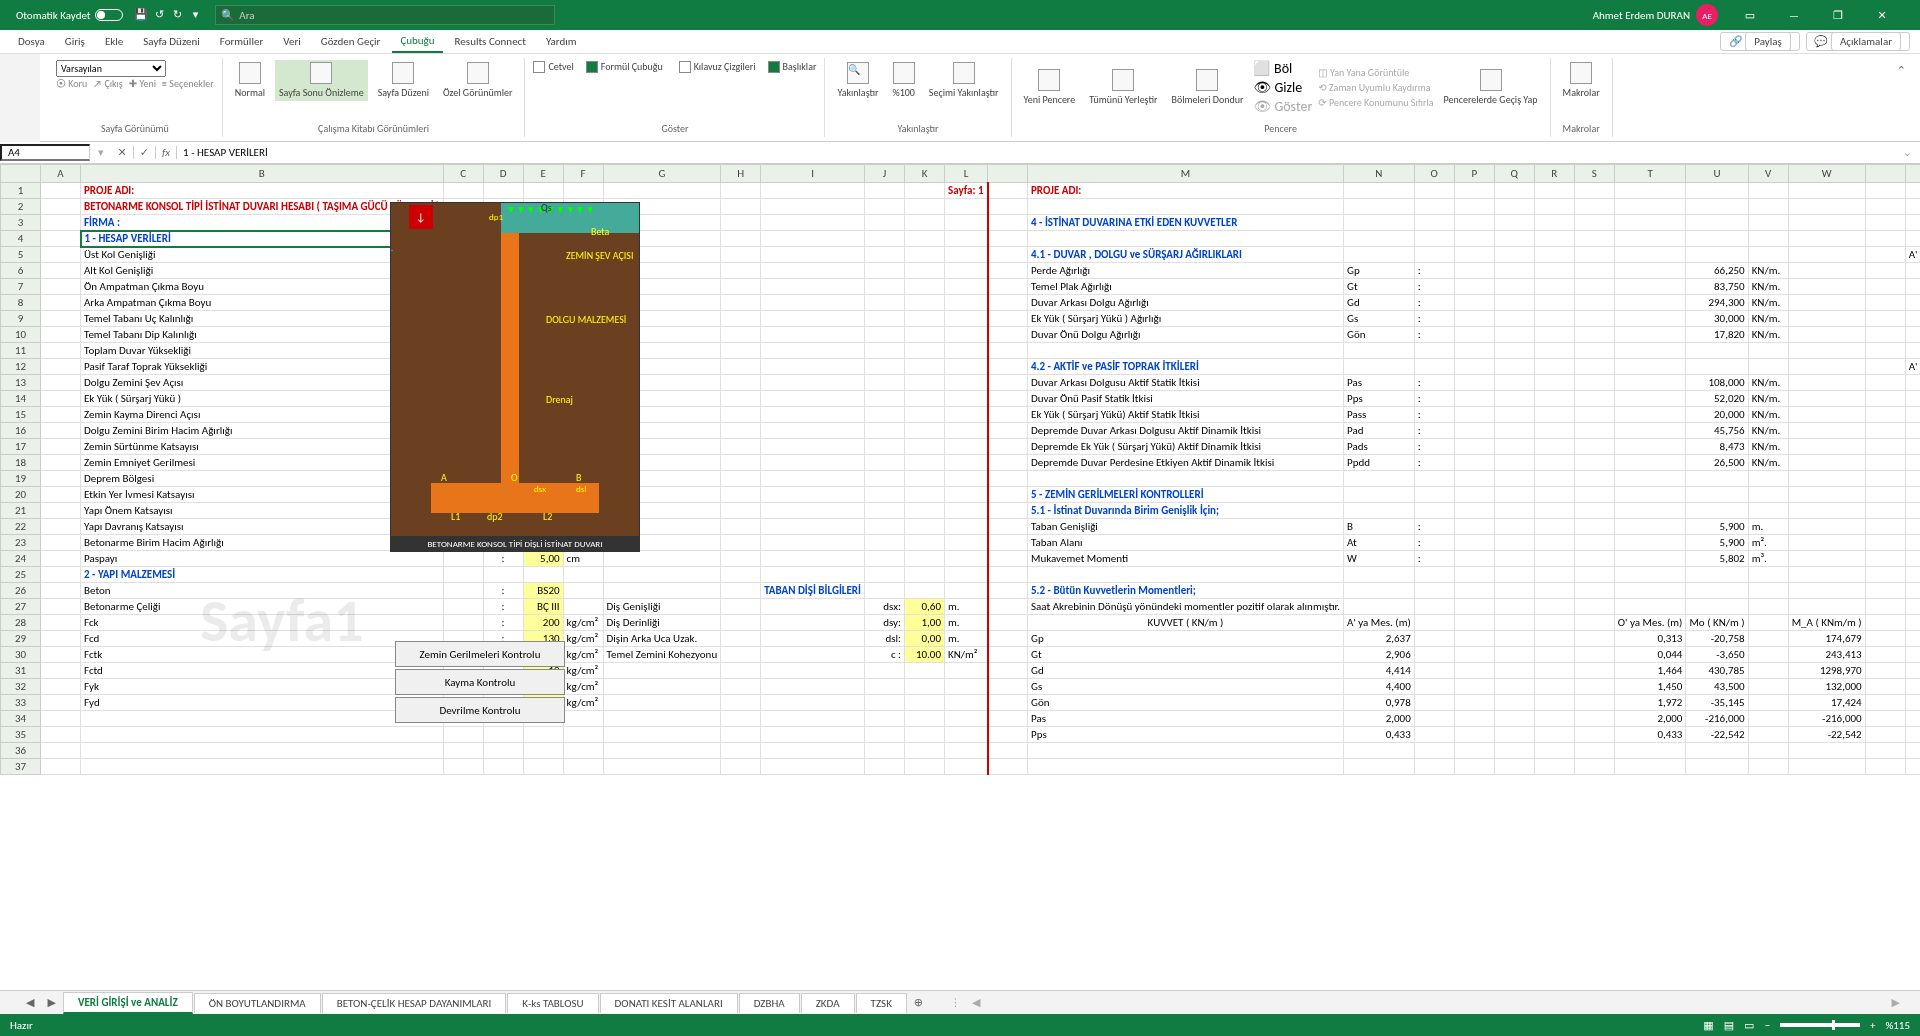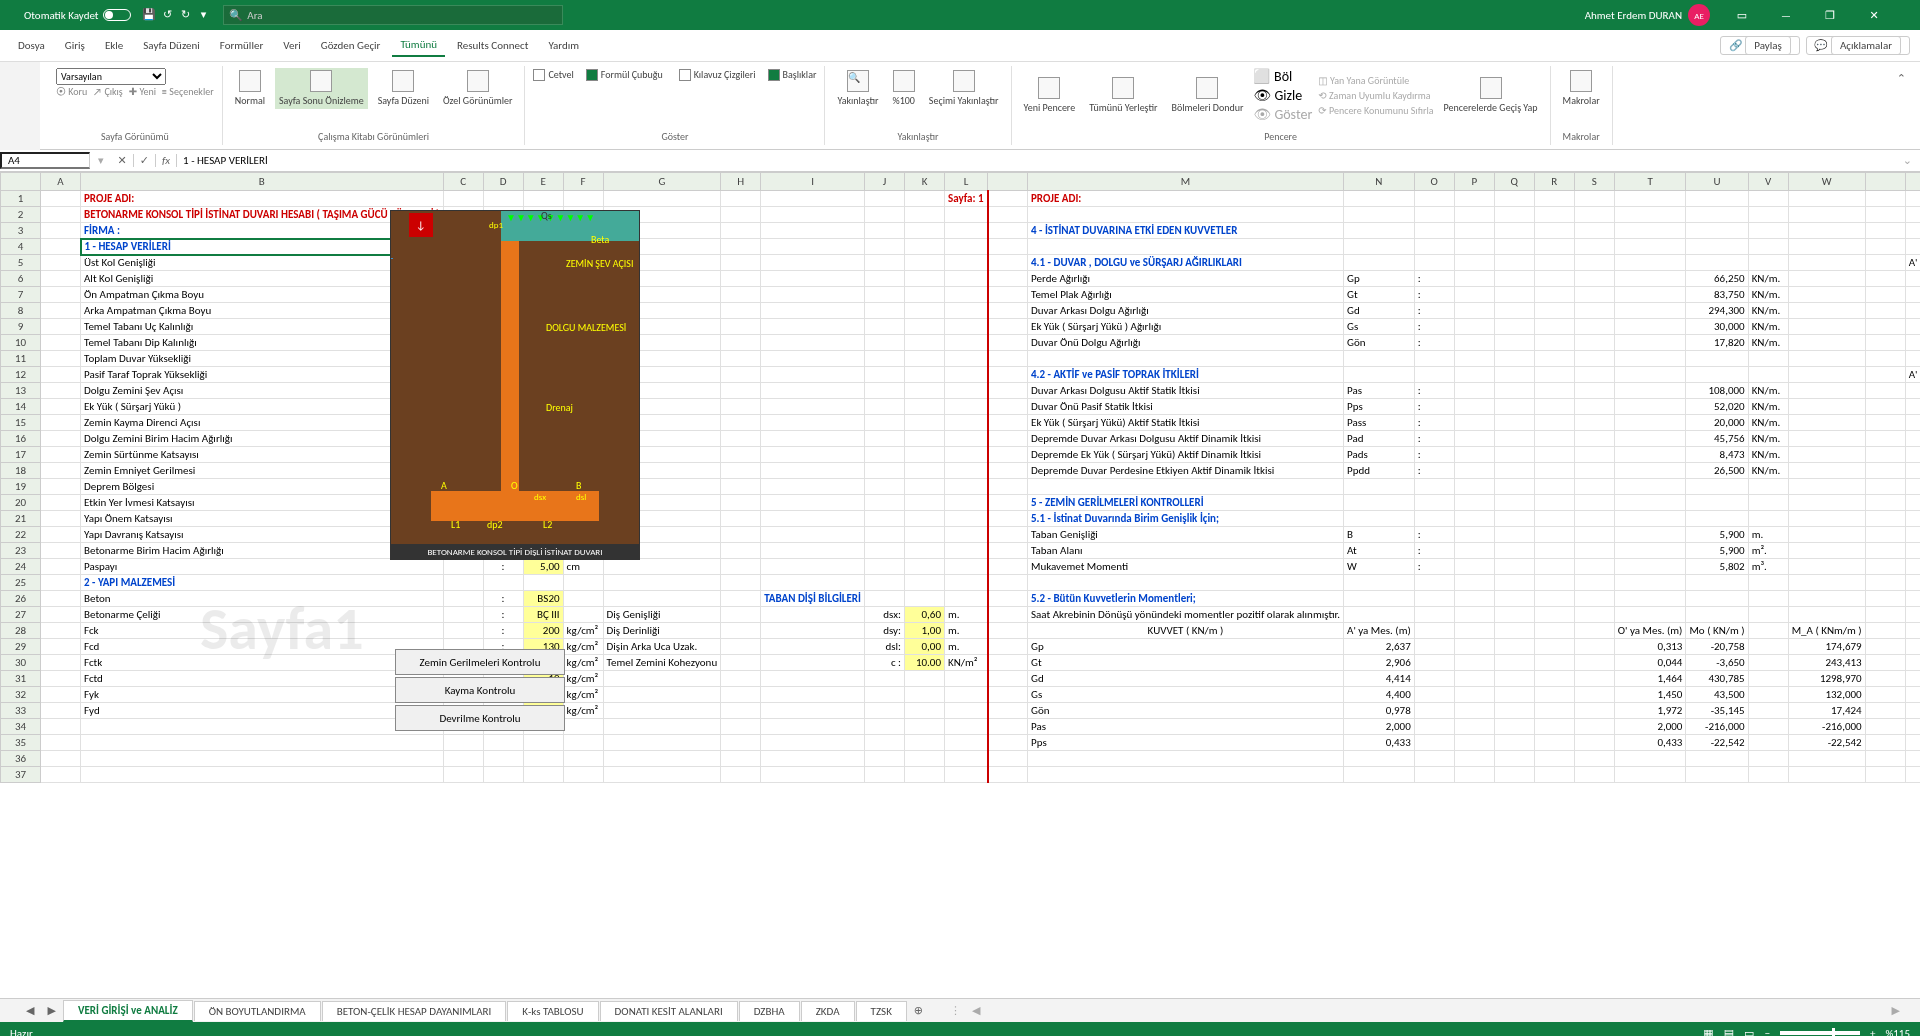--- a/index.html
+++ b/index.html
@@ -1,27 +1,27 @@
 <!DOCTYPE html>
 <html><head>
 <meta charset="utf-8">
 <style>
 * { margin:0; padding:0; box-sizing:border-box; font-family:"Segoe UI",Calibri,sans-serif; }
 body { background:#f3f3f3; font-size:11px; overflow:hidden; }
-.titlebar { height:30px; background:#107c41; display:flex; align-items:center; color:#fff; padding:0 24px; gap:10px; }
+.titlebar { height:30px; background:#107c41; display:flex; align-items:center; color:#fff; padding:0 16px; gap:10px; }
 .titlebar .autosave { display:flex; align-items:center; gap:4px; font-size:11px; }
 .toggle { width:28px; height:12px; border:1px solid #fff; border-radius:6px; position:relative; }
 .toggle::after { content:""; position:absolute; width:8px; height:8px; background:#fff; border-radius:50%; top:1px; left:1px; }
 .ql-icons span { display:inline-block; width:18px; height:18px; line-height:18px; text-align:center; }
 .title-text { flex:1; text-align:left; color:#fff; padding-left:40px; }
 .searchbox { width:340px; height:20px; background:#1a6b3a; border:1px solid #3a8a5a; display:flex; align-items:center; padding:0 6px; color:#ccc; gap:4px; }
 .user { margin-left:auto; display:flex; align-items:center; gap:6px; }
 .avatar { width:22px; height:22px; border-radius:50%; background:#e91e63; color:#fff; display:flex; align-items:center; justify-content:center; font-size:9px; }
 .win-btns span { width:44px; height:30px; display:inline-flex; align-items:center; justify-content:center; }
-.menubar { height:32px; background:#fff; border-bottom:1px solid #ddd; display:flex; align-items:center; padding:0 10px; gap:4px; }
+.menubar { height:24px; background:#fff; border-bottom:1px solid #ddd; display:flex; align-items:center; padding:0 10px; gap:4px; }
 .menubar span { padding:4px 8px; font-size:11px; color:#444; cursor:pointer; }
 .menubar .active { border-bottom:2px solid #107c41; color:#107c41; }
 .menubar .right { margin-left:auto; display:flex; gap:6px; }
 .menubar .right span { border:1px solid #ccc; padding:2px 8px; border-radius:3px; }
 .ribbon { height:88px; background:#fff; border-bottom:1px solid #ccc; display:flex; padding:4px 8px;margin-left:40px; }
 .rgroup { border-right:1px solid #e0e0e0; padding:2px 8px; display:flex; flex-direction:column; justify-content:space-between; }
 .rgroup .label { font-size:10px; color:#666; text-align:center; margin-top:auto; }
 .rgroup .row { display:flex; gap:6px; align-items:center; flex-wrap:wrap; }
 .rib-btn { display:flex; flex-direction:column; align-items:center; gap:2px; font-size:10px; color:#444; padding:2px 4px; }
 .rib-btn .ico { width:22px; height:22px; border:1px solid #999; background:#f8f8f8; }
@@ -88,21 +88,21 @@
 </div>
 
 <div class="menubar">
   <span>Dosya</span>
   <span>Giriş</span>
   <span>Ekle</span>
   <span>Sayfa Düzeni</span>
   <span>Formüller</span>
   <span>Veri</span>
   <span>Gözden Geçir</span>
-  <span class="active">Tümünü</span>
+  <span class="active">Çubuğu</span>
   <span>Results Connect</span>
   <span>Yardım</span>
   <div class="right">
     <span>🔗 <span>Paylaş</span></span>
     <span>💬 <span>Açıklamalar</span></span>
   </div>
 </div>
 
 <div class="ribbon">
   <div class="rgroup">

